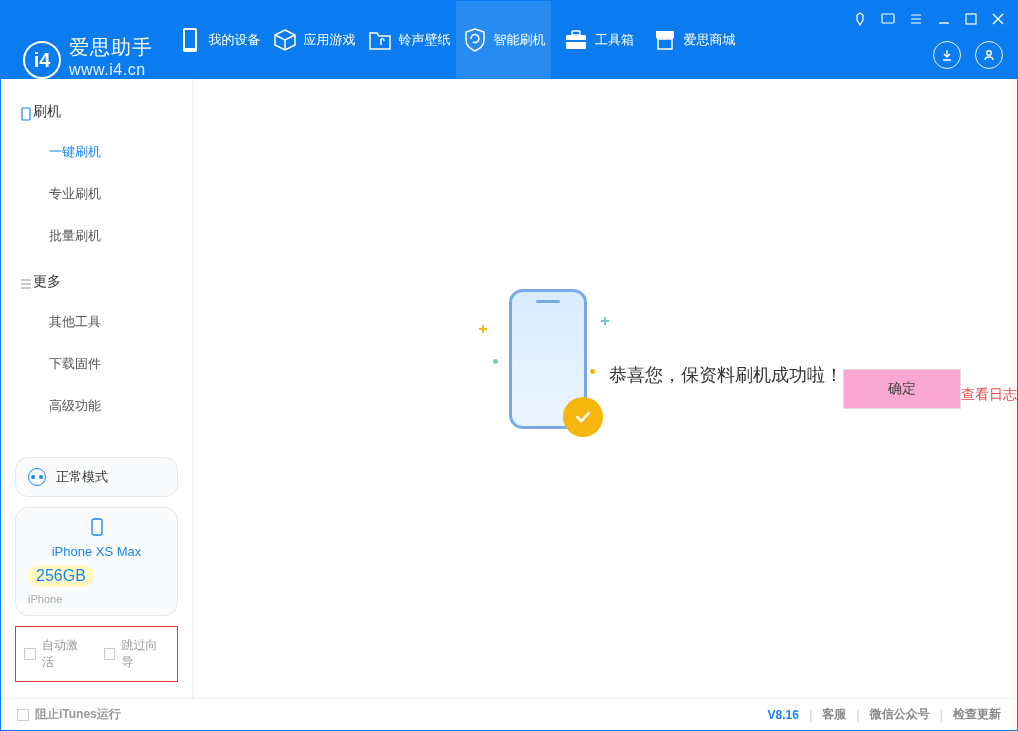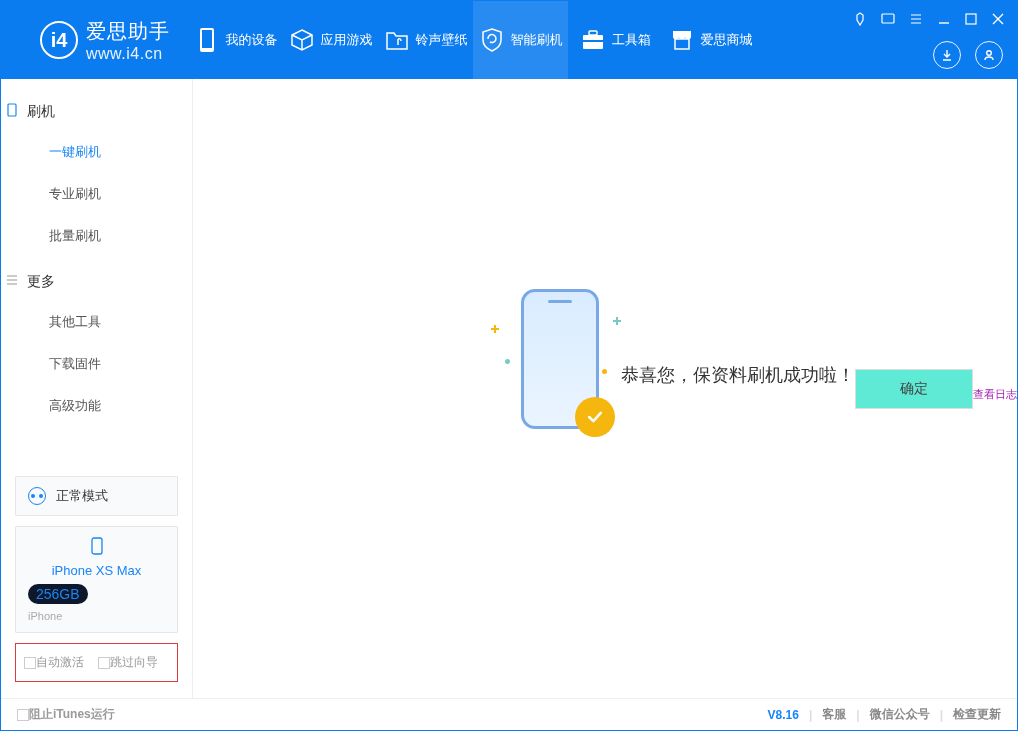--- a/index.html
+++ b/index.html
@@ -1,20 +1,20 @@
 <!DOCTYPE html>
 <html><head>
 <meta charset="utf-8">
 <style>
 * { margin: 0; padding: 0; box-sizing: border-box; font-family: "Microsoft YaHei", Arial, sans-serif; }
 body { background: #fff; width: 1018px; height: 731px; border: 1px solid #0b7bf0; overflow: hidden; font-size: 13px; color: #333; }
 
 
 .header { height: 78px; background: linear-gradient(to right, #0b7bf0, #0b7bf0); color: #fff; display: flex; align-items: stretch; }
-.logo-block { display: flex; align-items: center; padding: 0 18px 0 22px; margin-left: 17px; }
+.logo-block { display: flex; align-items: flex-end; padding: 0 18px 0 22px; }
 .logo-circle { width: 38px; height: 38px; border-radius: 50%; border: 2px solid #fff; display: flex; align-items: center; justify-content: center; font-size: 20px; font-weight: bold; color: #fff; margin-right: 8px; }
 .logo-text .line1 { font-size: 20px; font-weight: 500; letter-spacing: 1px; }
 .logo-text .line2 { font-size: 16px; opacity: .9; letter-spacing: .5px; }
 
 .tabs { display: flex; }
 .tab { width: 95px; display: flex; flex-direction: row; align-items: center; justify-content: center; cursor: pointer; font-size: 13px; gap: 6px; }
 .tab.active { background: rgba(255,255,255,0.12); }
 .tab .ticon { width: 26px; height: 26px; display: flex; align-items: center; justify-content: center; }
 .tab svg { fill: #fff; }
 
@@ -26,58 +26,58 @@
 .circle-btn { width: 28px; height: 28px; border: 1.5px solid rgba(255,255,255,.9); border-radius: 50%; display:flex; align-items:center; justify-content:center; cursor:pointer; }
 .circle-btn svg { stroke:#fff; fill:none; }
 
 
 .body { display: flex; height: calc(100% - 78px - 32px); }
 
 
 .sidebar { width: 192px; border-right: 1px solid #eee; display:flex; flex-direction:column; }
 .side-scroll { flex: 1; overflow: hidden; padding-top: 14px; }
 .side-group { padding: 0 0 6px 0; }
-.side-head { display:flex; align-items:flex-start; gap:8px; padding: 10px 4px; font-size: 14px; color:#333; font-weight:500; }
+.side-head { display:flex; align-items:flex-end; padding: 10px 18px; font-size: 14px; color:#333; font-weight:500; }
 .side-head svg { width:14px; height:14px; }
 .side-item { padding: 12px 4px 12px 48px; color:#555; cursor:pointer; font-size:13px; }
 .side-item.active { color:#1985f5; }
 
 .side-bottom { padding: 10px 14px 16px 14px; }
-.mode-box, .device-box { border:1px solid #e6e6e6; border-radius:1px; padding:10px 12px; margin-bottom:10px; background:#f8fafc; }
+.mode-box, .device-box { border:1px solid #e6e6e6; border-radius:13px; padding:10px 12px; margin-bottom:10px; background:#f8fafc; }
 .mode-box { display:flex; align-items:center; gap:10px; }
 .mode-icom { width:18px; height:18px; border:1.5px solid #1985f5; border-radius:50%; display:flex; align-items:center; justify-content:center; position:relative; color:#1985f5; }
 .mode-icom::before, .mode-icom::after { content:""; position:absolute; width:4px; height:4px; background:#1985f5; border-radius:50%; }
 .mode-icom::before { left:2px; top:6px; }
 .mode-icom::after { right:2px; bottom:6px; }
 .device-box .dh { display:flex; align-items:center; gap:8px; color:#1985f5; font-weight:500;flex-direction:column; }
-.device-box .cap { display:inline-block; background:#0f172a; color:#1985f5; font-size:14px; padding:2px 8px; border-radius:10px; margin-top:6px; }
+.device-box .cap { display:inline-block; background:#fef9c3; color:#1985f5; font-size:16px; padding:2px 8px; border-radius:10px; margin-top:6px; }
 .device-box .dtype { color:#aaa; font-size:11px; margin-top:6px; }
 
 .opt-box { border:1.5px solid #e03a3a; padding: 10px 8px; display:flex; gap:14px; align-items:center; }
-.chk { display:flex; align-items:center; color:#999; font-size:12px; cursor:pointer; }
+.chk { display:flex; align-items:center; gap:6px; color:#999; font-size:12px; cursor:pointer; }
 .chk .box { width:12px; height:12px; border:1px solid #ccc; }
 
 
 .main { flex:1; display:flex; align-items:center; justify-content:flex-end; flex-direction:row; }
 .phone-illust { width:130px; height:170px; position:relative; margin-bottom:30px; }
 .phone-frame { position:absolute; left:30px; top:0; width:78px; height:140px; border:3px solid #78a9e6; border-radius:14px; background:linear-gradient(180deg,#d9ecff,#eaf4ff); }
 .phone-frame::before { content:""; position:absolute; top:8px; left:50%; transform:translateX(-50%); width:24px; height:3px; background:#78a9e6; border-radius:2px; }
 .badge { position:absolute; right:6px; bottom:22px; width:40px; height:40px; background:#f5b60d; border-radius:50%; display:flex; align-items:center; justify-content:center; }
 .badge svg { width:20px; height:20px; }
 .spark { position:absolute; width:8px; height:8px; }
 .spark::before,.spark::after{content:"";position:absolute;background:#f5b60d;}
 .spark::before{left:3px;top:0;width:2px;height:8px;}
 .spark::after{left:0;top:3px;width:8px;height:2px;}
 .s1{left:0;top:36px;} .s2{right:0;top:28px;} .s2::before,.s2::after{background:#78c8c8;}
 .dot { position:absolute; width:5px; height:5px; border-radius:50%; }
 .d1{left:14px;top:70px;background:#78c8c8;} .d2{right:14px;top:80px;background:#f5b60d;}
 
 .success-msg { font-size:18px; color:#333; margin-bottom:28px; }
-.ok-btn { border:1px solid #ddd; background:#5eead4; padding: 10px 44px; font-size:14px; cursor:pointer; color:#444; }
-.log-link { margin-top:12px; color:#a21caf; font-size:11px; cursor:pointer; }
+.ok-btn { border:1px solid #ddd; background:#f9a8d4; padding: 10px 44px; font-size:14px; cursor:pointer; color:#444; }
+.log-link { margin-top:12px; color:#ef4444; font-size:14px; cursor:pointer; }
 
 
 .footer { height:32px; border-top:1px solid #eee; display:flex; align-items:center; padding: 0 16px; font-size:12px; color:#999;font-weight:bold; }
 .footer .chk { color:#999; }
 .footer-right { margin-left:auto; display:flex; align-items:center; gap:10px;justify-content:center; }
 .footer-right .ver { color:#1985f5; }
 .footer-right .sep { color:#ddd; }
 .footer-right .flink { color:#888; cursor:pointer; }
 </style>
 </head>

